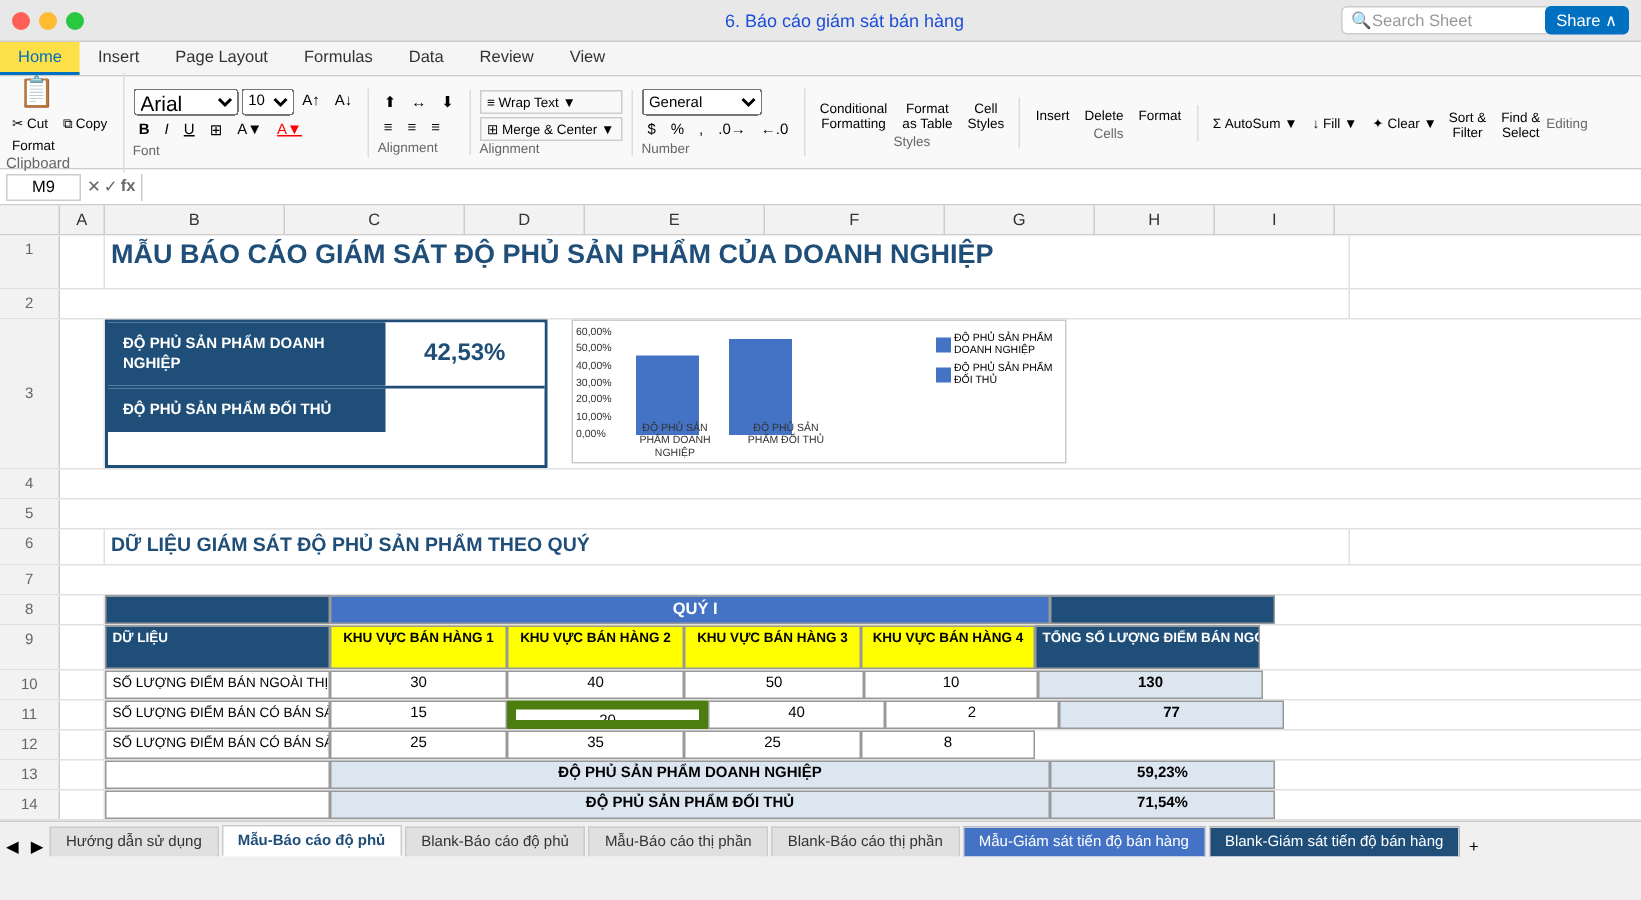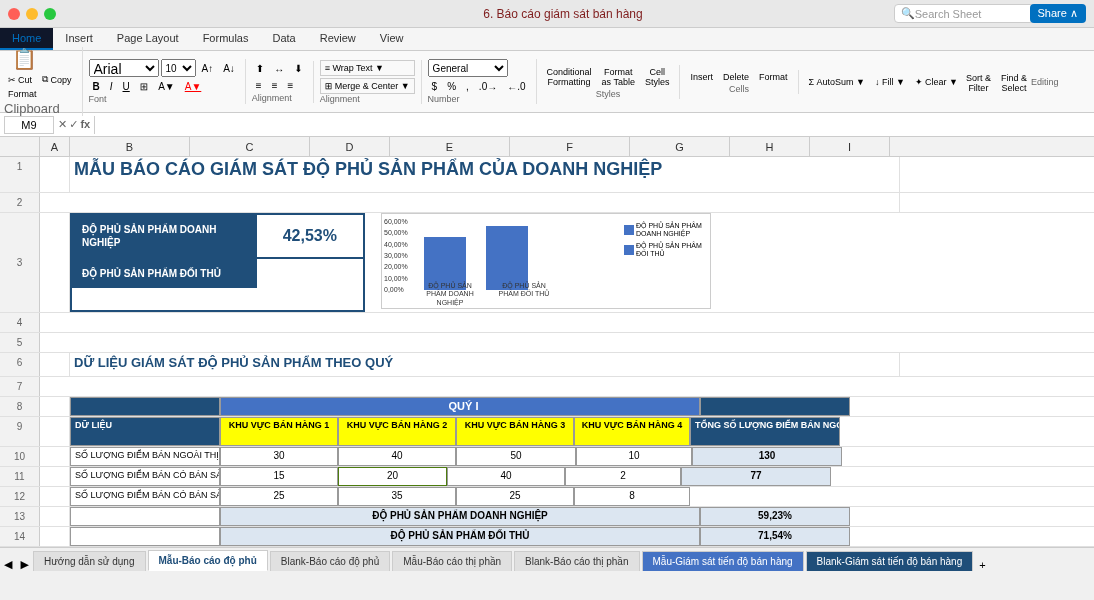--- a/index.html
+++ b/index.html
@@ -8,31 +8,31 @@
     
     .title-bar {
       background: #e8e8e8;
       height: 28px;
       display: flex;
       align-items: center;
       justify-content: center;
       position: relative;
       border-bottom: 1px solid #ccc;
     }
-    .title-bar-title { font-size: 12px; color: #7f1d1d; margin-left: 32px; }
+    .title-bar-title { font-size: 12px; color: #1d4ed8; margin-left: 32px; }
     .window-controls { position: absolute; left: 8px; display: flex; gap: 6px; align-items: center; }
     .wc { width: 12px; height: 12px; border-radius: 50%; }
     .wc.close { background: #ff5f57; }
     .wc.min { background: #febc2e; }
     .wc.max { background: #28c840; }
     .search-bar { position: absolute; right: 60px; display: flex; align-items: center; background: #fff; border: 1px solid #ccc; border-radius: 4px; padding: 2px 6px; width: 140px; font-size: 11px; color: #999; }
     .share-btn { position: absolute; right: 8px; background: #0070c0; color: white; border: none; border-radius: 4px; padding: 3px 8px; font-size: 11px; cursor: pointer; }
     .ribbon-tabs { display: flex; background: #f5f5f5; border-bottom: 1px solid #ccc; }
     .ribbon-tab { padding: 4px 12px; font-size: 11px; color: #333; cursor: pointer; border-bottom: 2px solid transparent; }
-    .ribbon-tab.active { background: #0f172a; border-bottom: 2px solid #0070c0; color: #0070c0; }
+    .ribbon-tab.active { background: #fde047; border-bottom: 2px solid #0070c0; color: #0070c0; }
     .ribbon-content { background: #f9f9f9; padding: 3px 6px; display: flex; align-items: center; gap: 4px; min-height: 56px; border-bottom: 1px solid #ccc; }
     .ribbon-btn { background: none; border: none; cursor: pointer; font-size: 10px; padding: 2px 4px; display: flex; align-items: center; gap: 2px; }
 
     
     .formula-bar { display: flex; align-items: center; background: #fff; border-bottom: 1px solid #ccc; height: 24px; padding: 0 4px; gap: 4px; }
     .cell-ref { width: 50px; border: 1px solid #ccc; padding: 2px 4px; font-size: 11px; text-align: center; }
     .formula-divider { width: 1px; height: 18px; background: #ccc; }
     .formula-input { flex: 1; border: none; outline: none; font-size: 11px; padding: 2px 4px; }
     .col-header { border-right: 1px solid #ccc; text-align: center; font-size: 11px; color: #333; line-height: 20px; overflow: hidden; }
 
@@ -80,21 +80,21 @@
 
   <div style="display:flex; flex-direction:column; align-items:flex-start; border-right:1px solid #ddd; padding-right:6px; margin-right:4px;">
     <button class="ribbon-btn" style="font-size:20px; padding:0 8px;">📋</button>
     <div style="display:flex; gap:2px; margin-top:1px;">
       <button class="ribbon-btn" style="font-size:9px;">✂ Cut</button>
       <button class="ribbon-btn" style="font-size:9px;">⧉ <span>Copy</span></button>
     </div>
     <div>
       <button class="ribbon-btn" style="font-size:9px;">Format</button>
     </div>
-    <span style="font-size:13px; color:#666; text-align:center;">Clipboard</span>
+    <span style="font-size:10px; color:#666; text-align:center;">Clipboard</span>
   </div>
 
   <div style="display:flex; flex-direction:column; border-right:1px solid #ddd; padding-right:6px; margin-right:4px;">
     <div style="display:flex; gap:2px; align-items:center;">
       <select style="font-size:14px; width:70px; height:18px;">
         <option>Arial</option>
       </select>
       <select style="font-size:10px; width:35px; height:18px;">
         <option>10</option>
       </select>
@@ -315,21 +315,21 @@
     <div class="cell" style="width:120px; border:1px solid #999; text-align:center; font-size:10px;">50</div>
     <div class="cell" style="width:116px; border:1px solid #999; text-align:center; font-size:10px;">10</div>
     <div class="cell" style="width:150px; border:1px solid #999; text-align:center; font-size:10px; font-weight:bold; background:#dce6f1;">130</div>
   </div>
 
   <div class="grid-row" style="height:20px;">
     <div class="row-num">11</div>
     <div class="cell" style="width:30px;"></div>
     <div class="cell" style="width:150px; border:1px solid #999; font-size:9px;">SỐ LƯỢNG ĐIỂM BÁN CÓ BÁN SẢN PHẨM DOANH NGHIỆP</div>
     <div class="cell" style="width:118px; border:1px solid #999; text-align:center; font-size:10px;">15</div>
-    <div class="cell" style="width:109px; border:1px solid #4d7c0f; text-align:center; font-size:10px;">20</div>
+    <div class="cell" style="width:134px; border:6px solid #4d7c0f; text-align:center; font-size:10px;">20</div>
     <div class="cell" style="width:118px; border:1px solid #999; text-align:center; font-size:10px;">40</div>
     <div class="cell" style="width:116px; border:1px solid #999; text-align:center; font-size:10px;">2</div>
     <div class="cell" style="width:150px; border:1px solid #999; text-align:center; font-size:10px; font-weight:bold; background:#dce6f1;">77</div>
   </div>
 
   <div class="grid-row" style="height:20px;">
     <div class="row-num">12</div>
     <div class="cell" style="width:30px;"></div>
     <div class="cell" style="width:150px; border:1px solid #999; font-size:9px;">SỐ LƯỢNG ĐIỂM BÁN CÓ BÁN SẢN PHẨM ĐỐI THỦ</div>
     <div class="cell" style="width:118px; border:1px solid #999; text-align:center; font-size:10px;">25</div>

